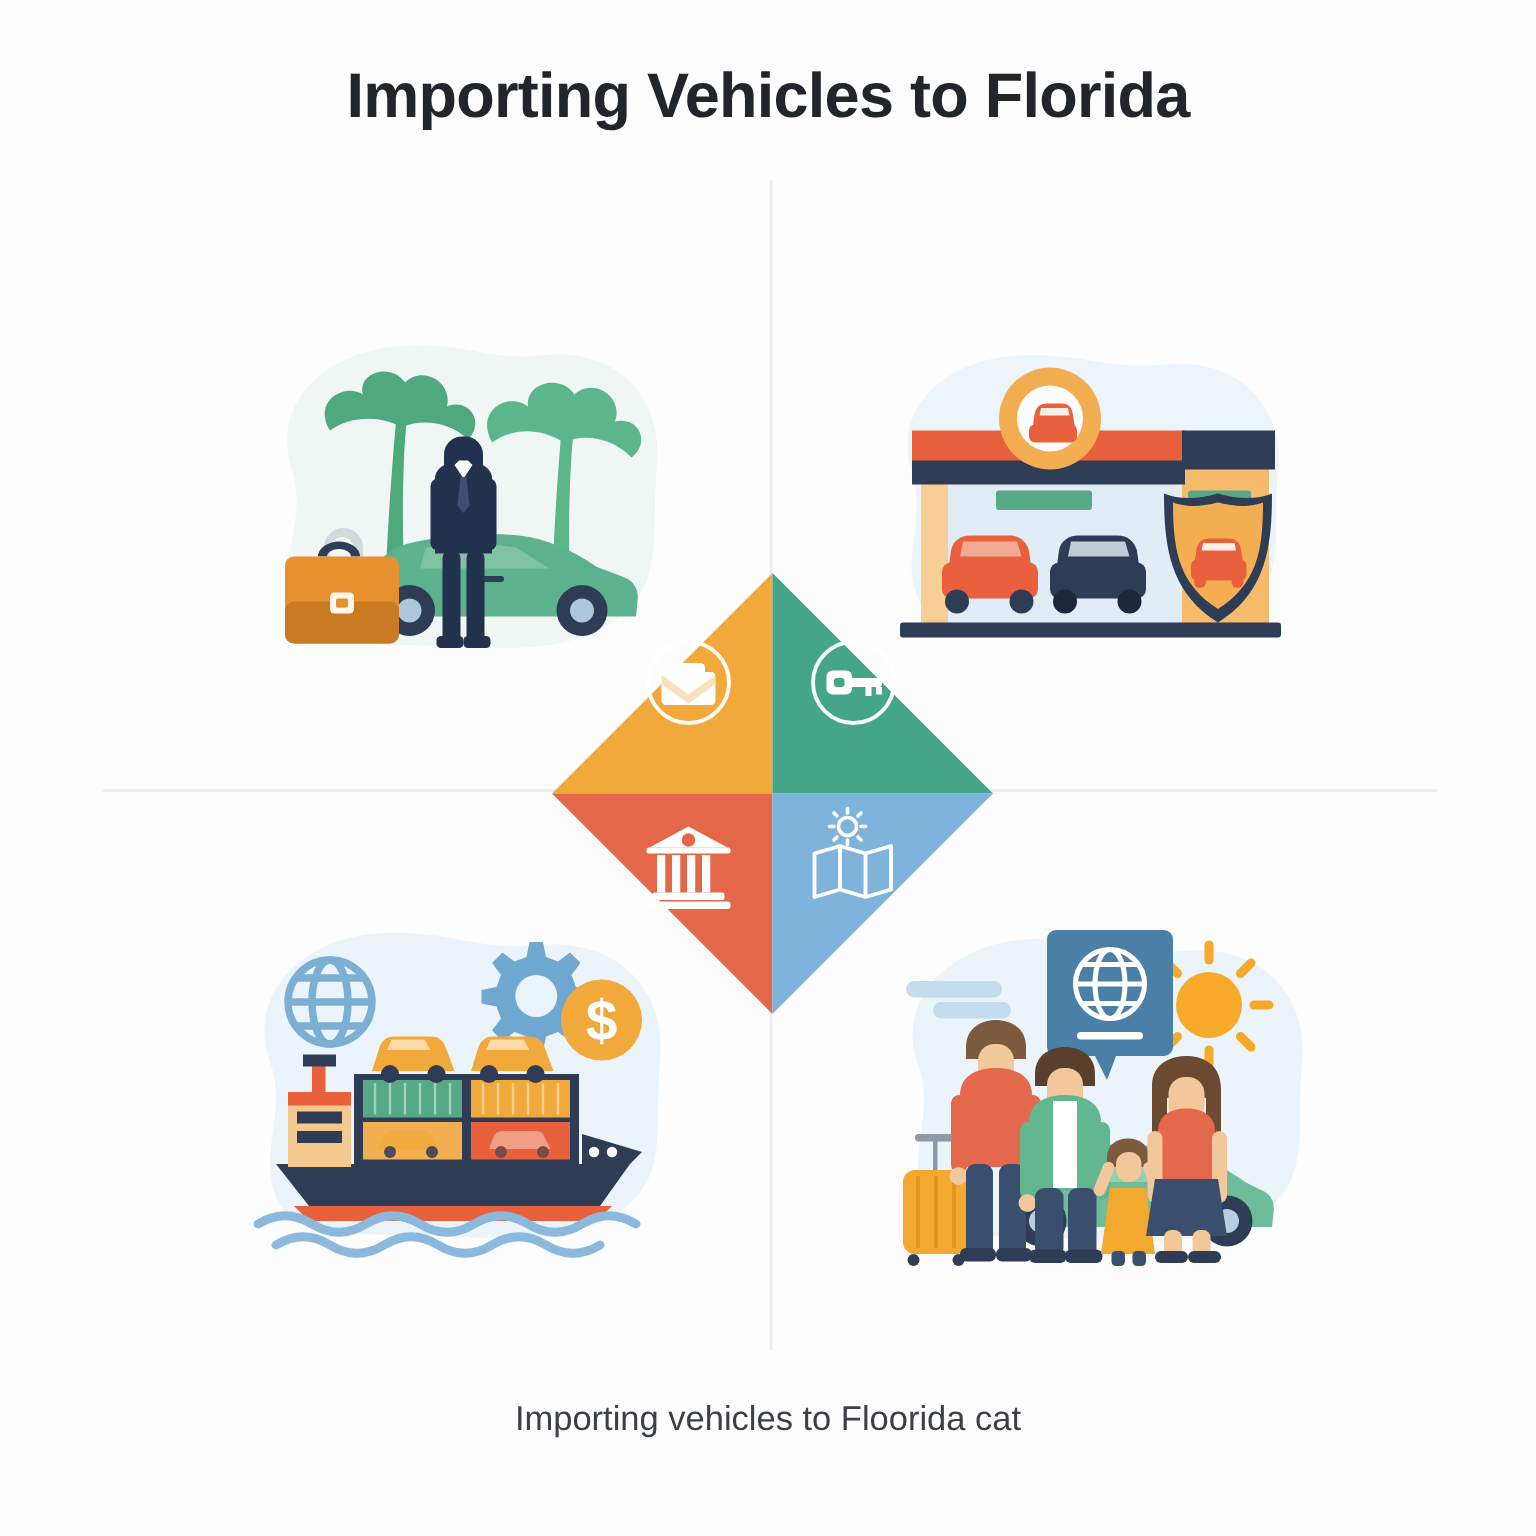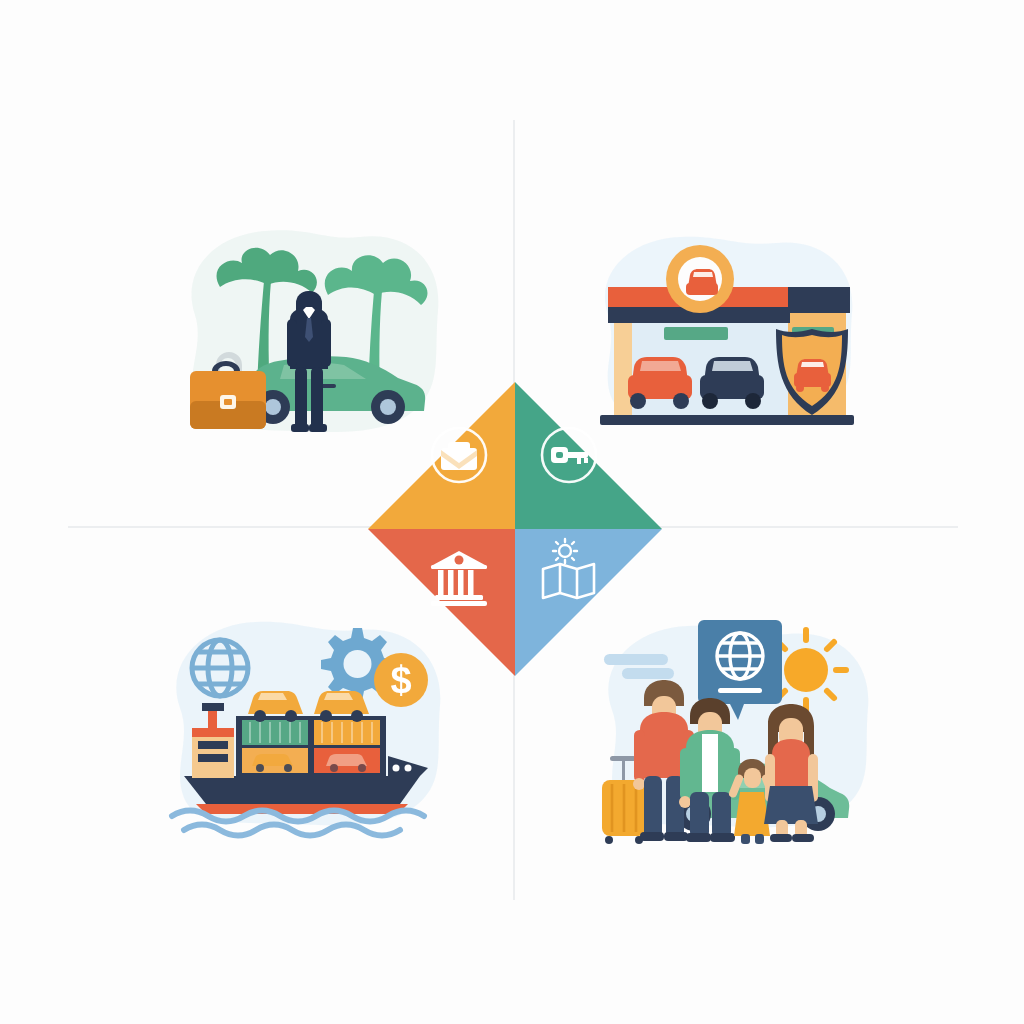--- a/index.html
+++ b/index.html
@@ -48,20 +48,21 @@
 
   
   #diamond{position:absolute;left:366px;top:380px;width:298px;height:298px;}
   #diamond svg{display:block;width:100%;height:100%;}
 </style>
 </head>
 <body>
 
 <div class="canvas">
 
+  <div class="title">Importing Vehicles to Florida</div>
 
   <div class="div-v"></div>
   <div class="div-h"></div>
 
   <div class="quad" id="q-tl">
     <svg viewBox="0 0 300 230" xmlns="http://www.w3.org/2000/svg">
 
       <path d="M35 100 C20 55 55 20 105 16 C150 12 165 26 200 22 C250 16 282 48 278 95 C274 140 282 168 258 192 C230 220 180 218 140 216 C95 214 48 218 36 188 C24 158 45 132 35 100 Z" fill="#eaf3f0" opacity="0.75"></path>
 
       <g fill="#4fa97e">
@@ -412,14 +413,15 @@
         </g>
         <g fill="none" stroke="#ffffff" stroke-width="2.6" stroke-linejoin="round">
           <path d="M-26 -6 L-9 -11 L8 -6 L25 -11 L25 18 L8 23 L-9 18 L-26 23 Z"></path>
           <line x1="-9" y1="-11" x2="-9" y2="18"></line>
           <line x1="8" y1="-6" x2="8" y2="23"></line>
         </g>
       </g>
     </svg>
   </div>
 
+  <div class="caption">Importing vehicles to Floorida cat</div>
 
 </div>
 
 </body></html>

